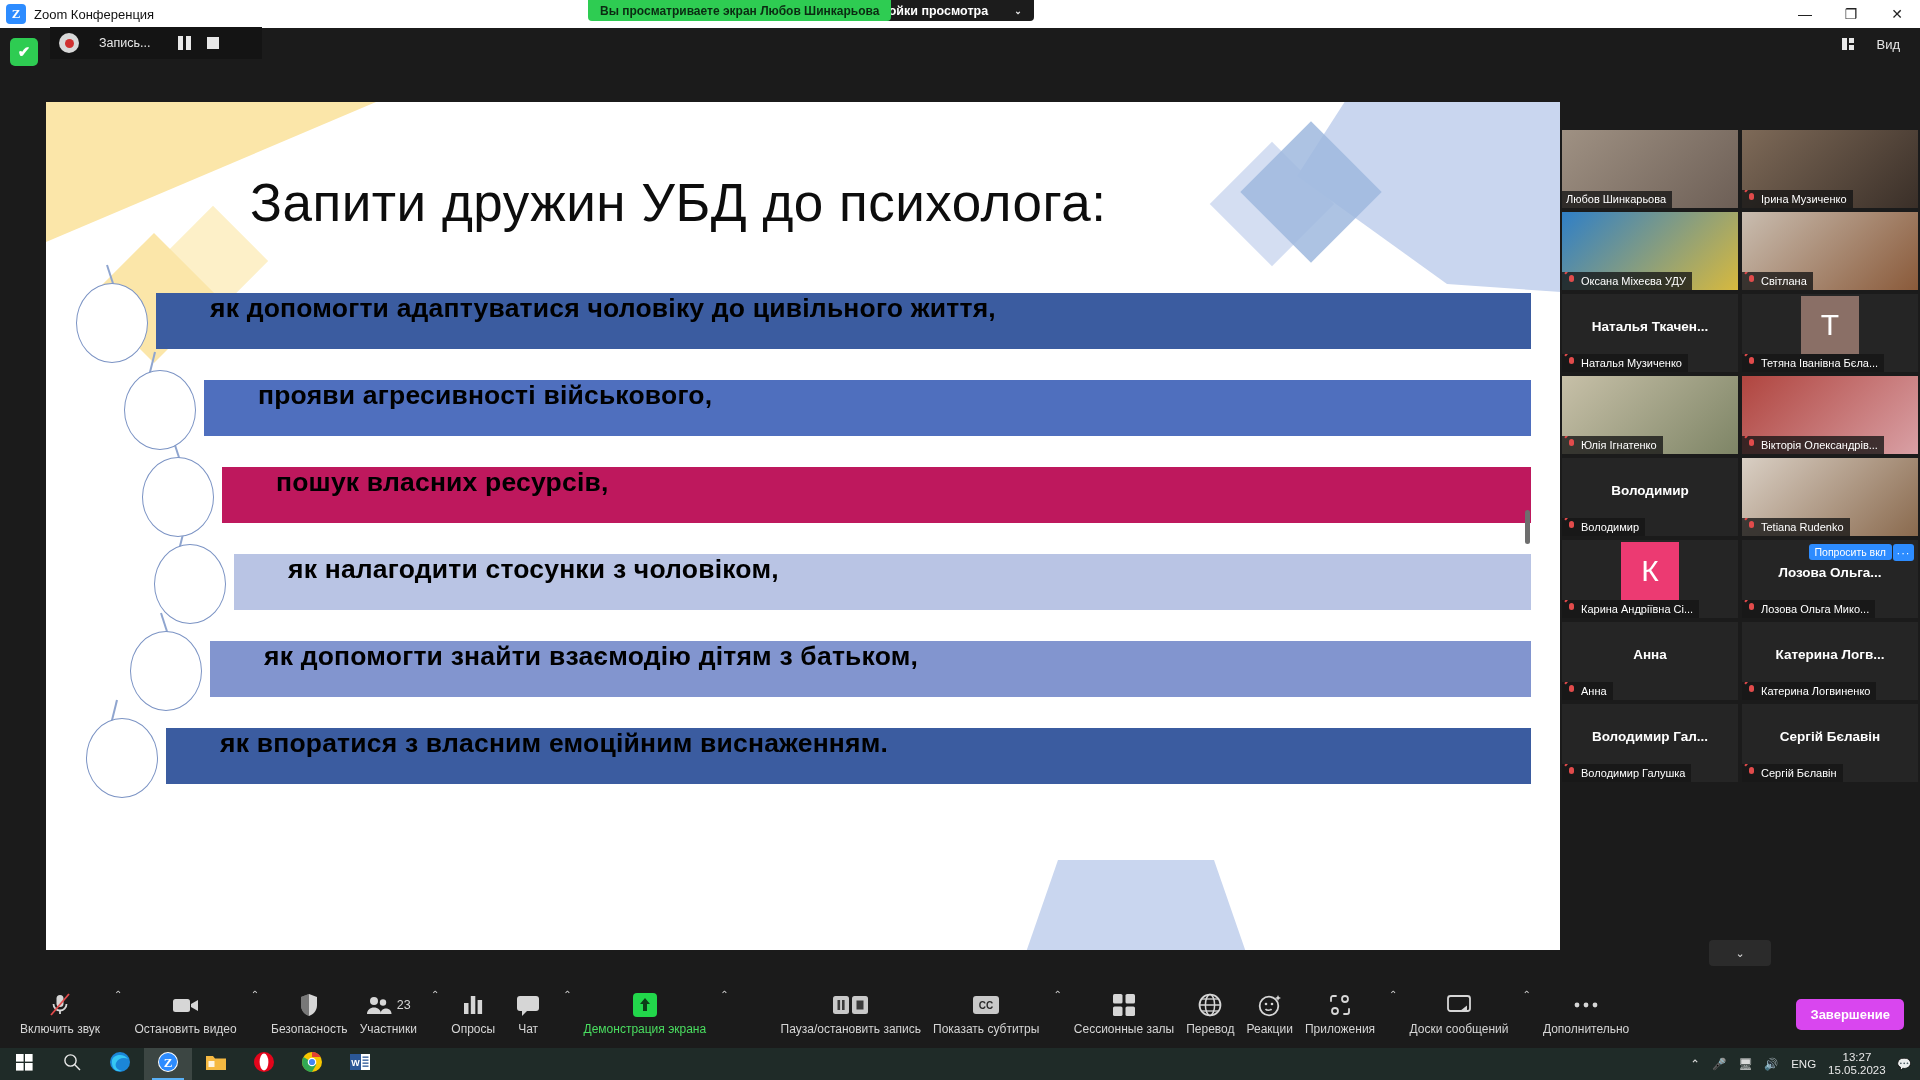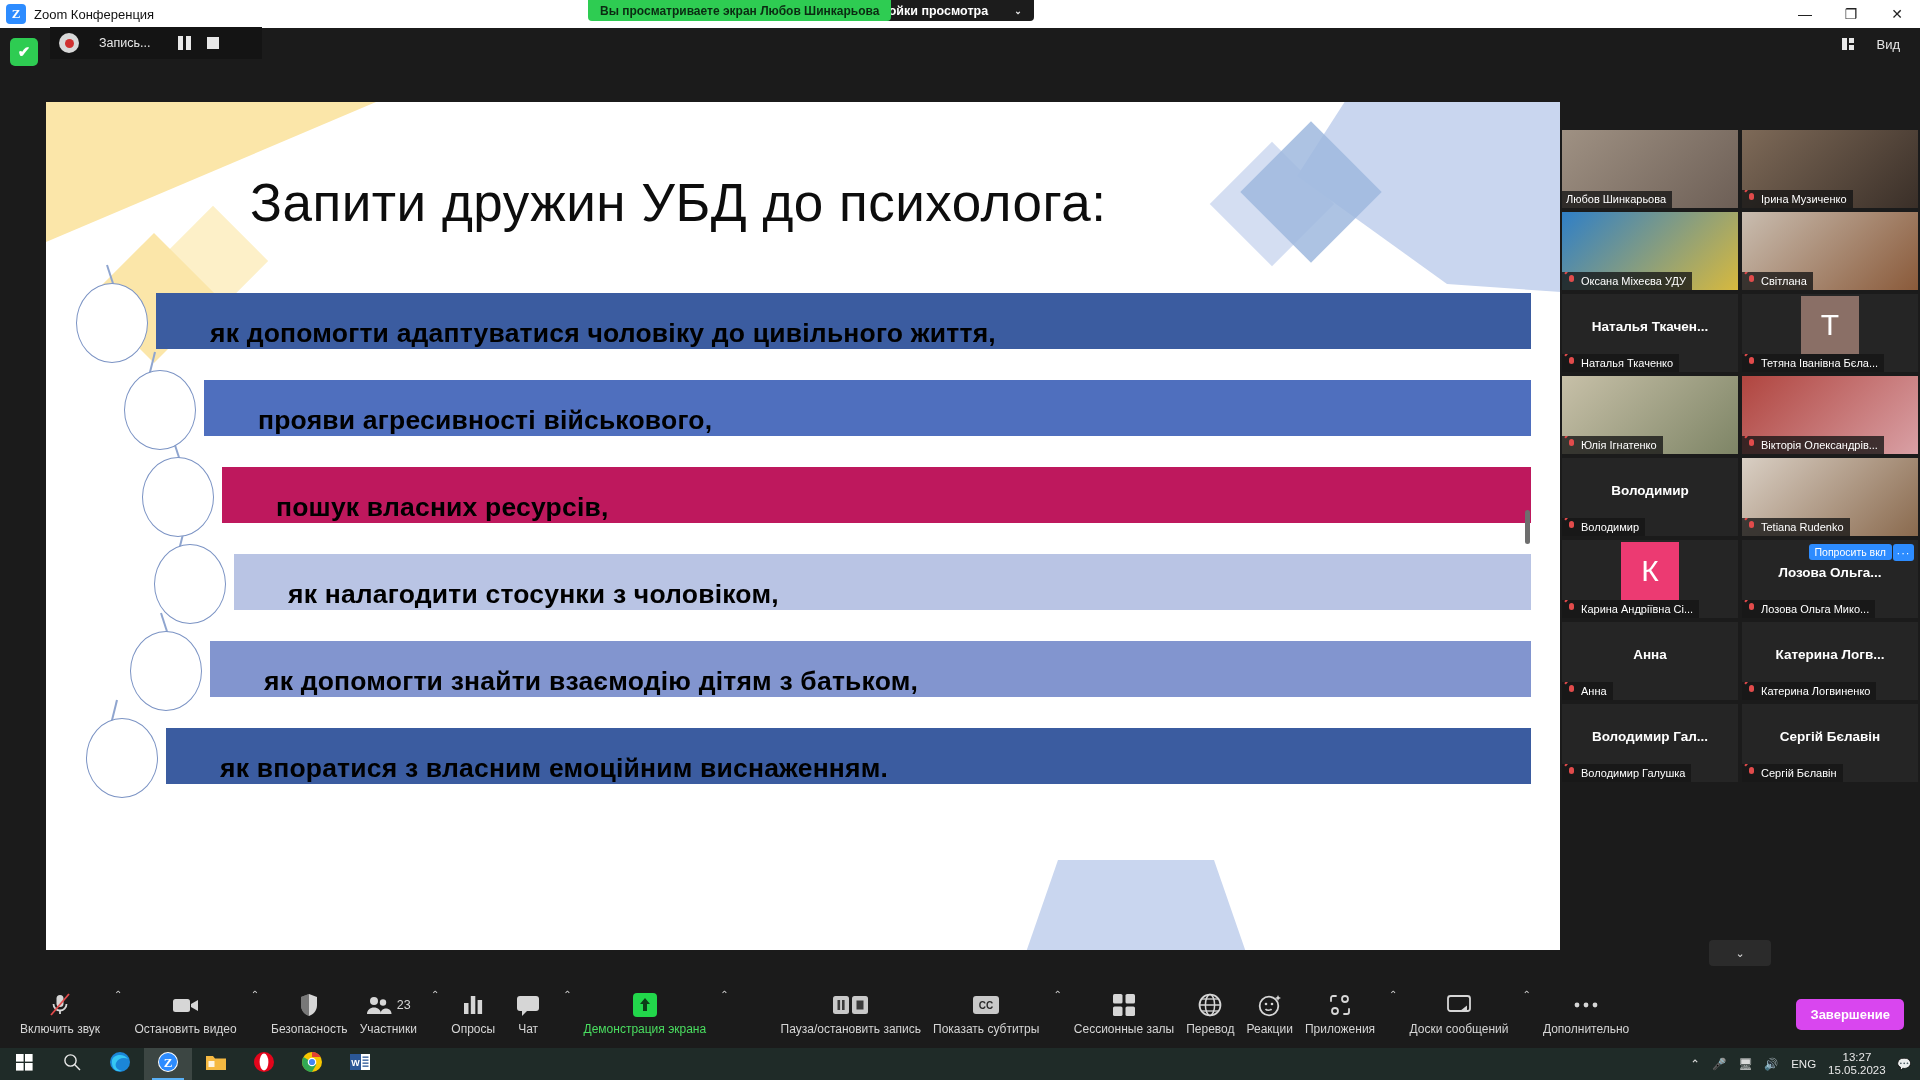--- a/index.html
+++ b/index.html
@@ -128,21 +128,21 @@
   }
   .slide-title {
     position: absolute; left: 204px; top: 70px;
     font-size: 53px; color: #0d0d0d; letter-spacing: .5px;
     font-family: "Liberation Sans", sans-serif; font-weight: 400;
   }
   .bars { position: absolute; left: 0; top: 185px; width: 100%; }
   .barrow { position: relative; height: 87px; }
   .bar {
     position: absolute; height: 56px; left: 110px; right: 30px;
-    display: flex; align-items: flex-end;
+    display: flex; align-items: flex-start;
   }
   .bar span {
     font-size: 26.5px; font-weight: bold; color: #000;
     margin-left: 54px; letter-spacing: .2px;
   }
   .circ {
     position: absolute; width: 72px; height: 80px; border-radius: 50%;
     background: #fff; border: 1.6px solid #7b93c4; z-index: 3;
   }
   .connector {
@@ -392,21 +392,21 @@
           <div class="photo" style="background: linear-gradient(135deg, rgb(201, 189, 176), rgb(138, 90, 58));"></div>
           <div class="namebar">
             <span class="mute-icon"></span>
             <span>Світлана</span>
           </div>
         </div>
         <div class="tile">
           <div class="bigname">Наталья  Ткачен...</div>
           <div class="namebar">
             <span class="mute-icon"></span>
-            <span>Наталья Ткаченко</span>
+            <span>Наталья Музиченко</span>
           </div>
         </div>
         <div class="tile">
           <div class="avatar-letter" style="background: rgb(138, 111, 102);">T</div>
           <div class="namebar">
             <span class="mute-icon"></span>
             <span>Тетяна Іванівна Бєла...</span>
           </div>
         </div>
         <div class="tile">

